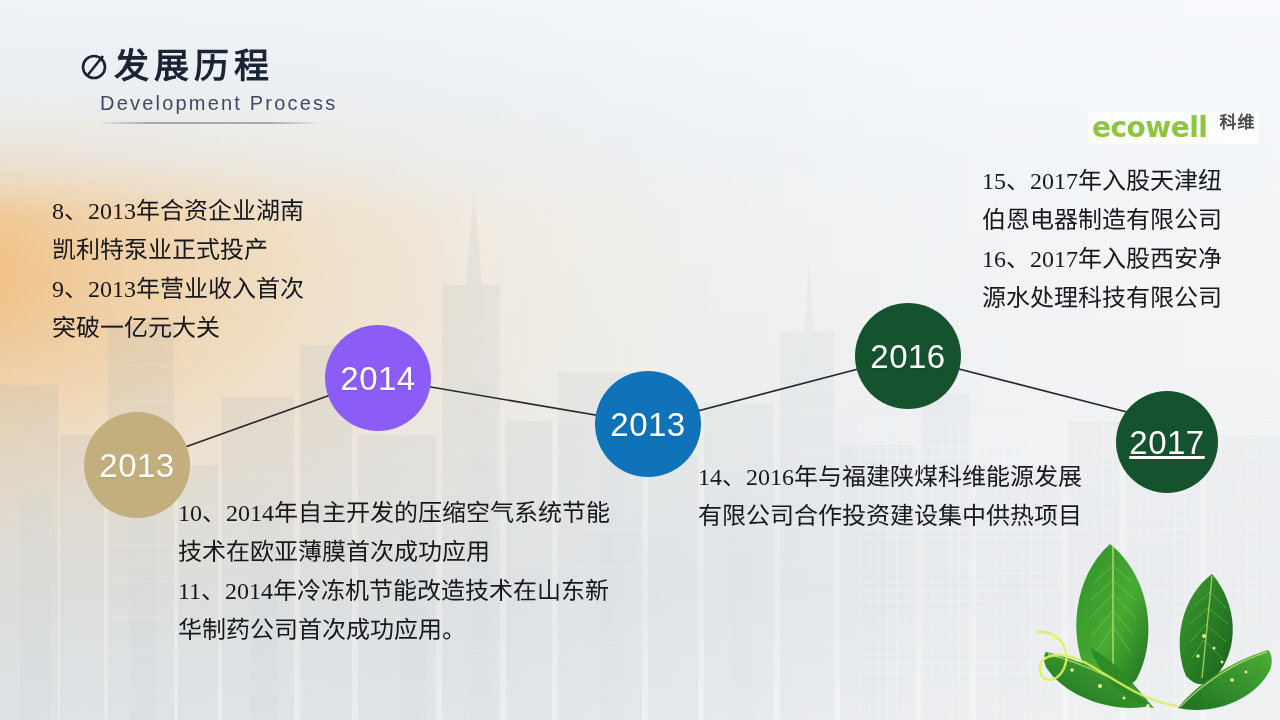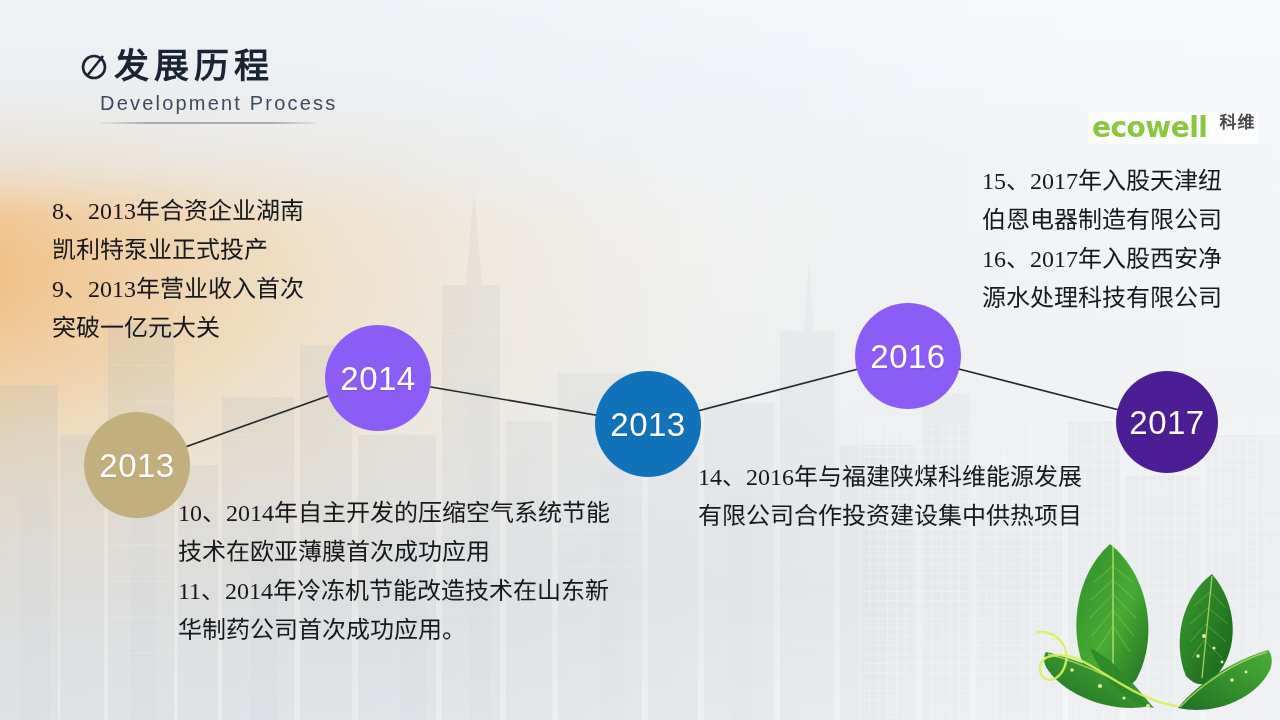--- a/index.html
+++ b/index.html
@@ -273,25 +273,25 @@
     </div>
 
     <div class="node" id="node-2014" style="left:325px; top:325px; width:106px; height:106px; background:#8b5cf6;">
       <span>2014</span>
     </div>
 
     <div class="node" id="node-2015" style="left:595px; top:371px; width:106px; height:106px; background:#1072b8;">
       <span>2013</span>
     </div>
 
-    <div class="node" id="node-2016" style="left:855px; top:303px; width:106px; height:106px; background:#8b5cf6;">
+    <div class="node" id="node-2016" style="left:855px; top:303px; width:106px; height:106px; background:#14532d;">
       <span>2016</span>
     </div>
 
-    <div class="node" id="node-2017" style="left:1116px; top:371px; width:102px; height:102px; background:#4c1d95;">
+    <div class="node" id="node-2017" style="left:1116px; top:391px; width:102px; height:102px; background:#14532d;text-decoration:underline;">
       <span>2017</span>
     </div>
   </div>
 
   <div class="block" id="blk-2013">
     <p>8、2013年合资企业湖南</p>
     <p>凯利特泵业正式投产</p>
     <p>9、2013年营业收入首次</p>
     <p>突破一亿元大关</p>
   </div>

